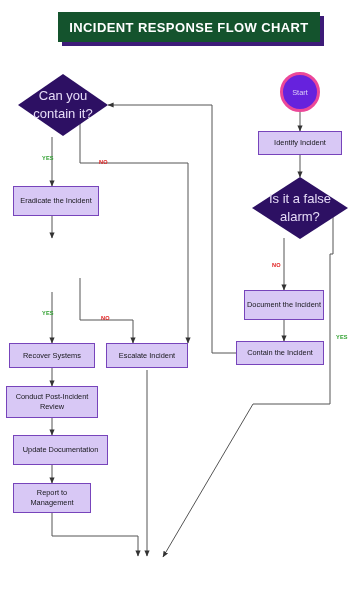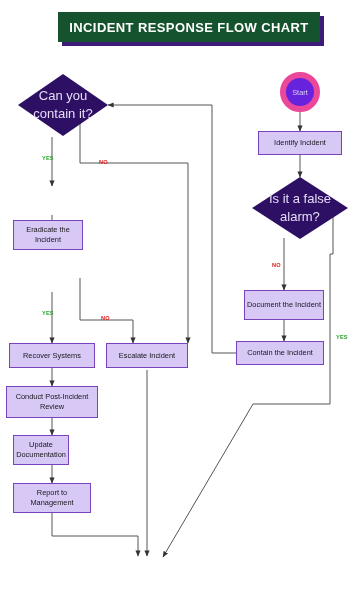--- a/index.html
+++ b/index.html
@@ -58,21 +58,21 @@
     white-space:pre-line;
   }
 
   
   .term{
     border-radius:50%;
     background:#6622dd;
     display:flex;align-items:center;justify-content:center;
     color:#ddd0f7;
     font-size:7.4px;
-    border:6px solid #ec4899;
+    border:3px solid #ec4899;
   }
 
   
   .elabel{
     position:absolute;
     font-size:5.6px;
     font-weight:bold;
     letter-spacing:.2px;
     white-space:nowrap;
   }
@@ -153,36 +153,36 @@
   <div class="node proc" style="left:236px;top:341px;width:88px;height:24px;">
     <span>Contain the Incident</span>
   </div>
 
   <div class="diamond-wrap" style="left:18px;top:74px;width:90px;height:62px;">
     <div class="diamond-shape"></div>
     <div class="diamond-label">Can you
 contain it?</div>
   </div>
 
-  <div class="node proc" style="left:13px;top:186px;width:70px;height:30px;margin-top:34px;">
+  <div class="node proc" style="left:13px;top:186px;width:86px;height:30px;">
     <span>Eradicate the
 Incident</span>
   </div>
 
 
   <div class="node proc" style="left:9px;top:343px;width:86px;height:25px;">
     <span>Recover Systems</span>
   </div>
 
   <div class="node proc" style="left:6px;top:386px;width:92px;height:32px;">
     <span>Conduct Post-Incident
 Review</span>
   </div>
 
-  <div class="node proc" style="left:13px;top:435px;width:56px;height:30px;">
+  <div class="node proc" style="left:13px;top:435px;width:95px;height:30px;">
     <span>Update
 Documentation</span>
   </div>
 
   <div class="node proc" style="left:13px;top:483px;width:78px;height:30px;">
     <span>Report to
 Management</span>
   </div>
 
   <div class="node proc" style="left:106px;top:343px;width:82px;height:25px;">

